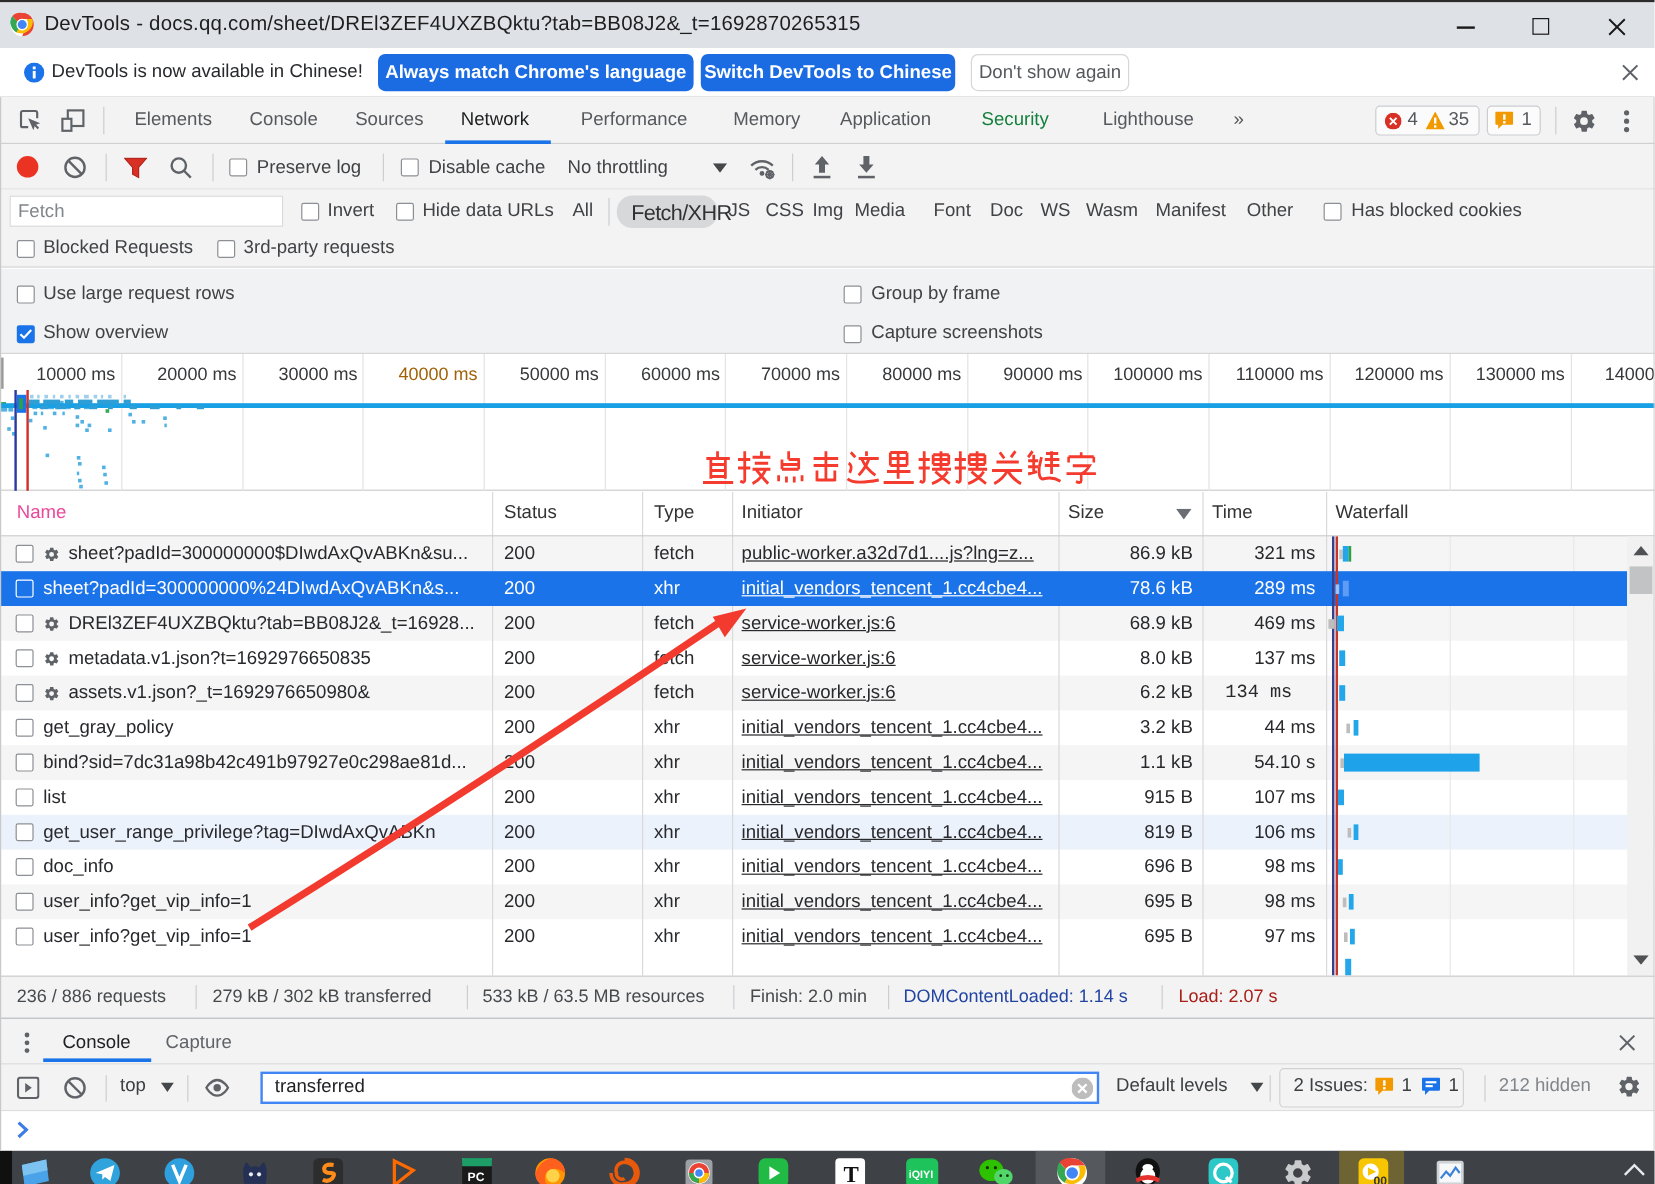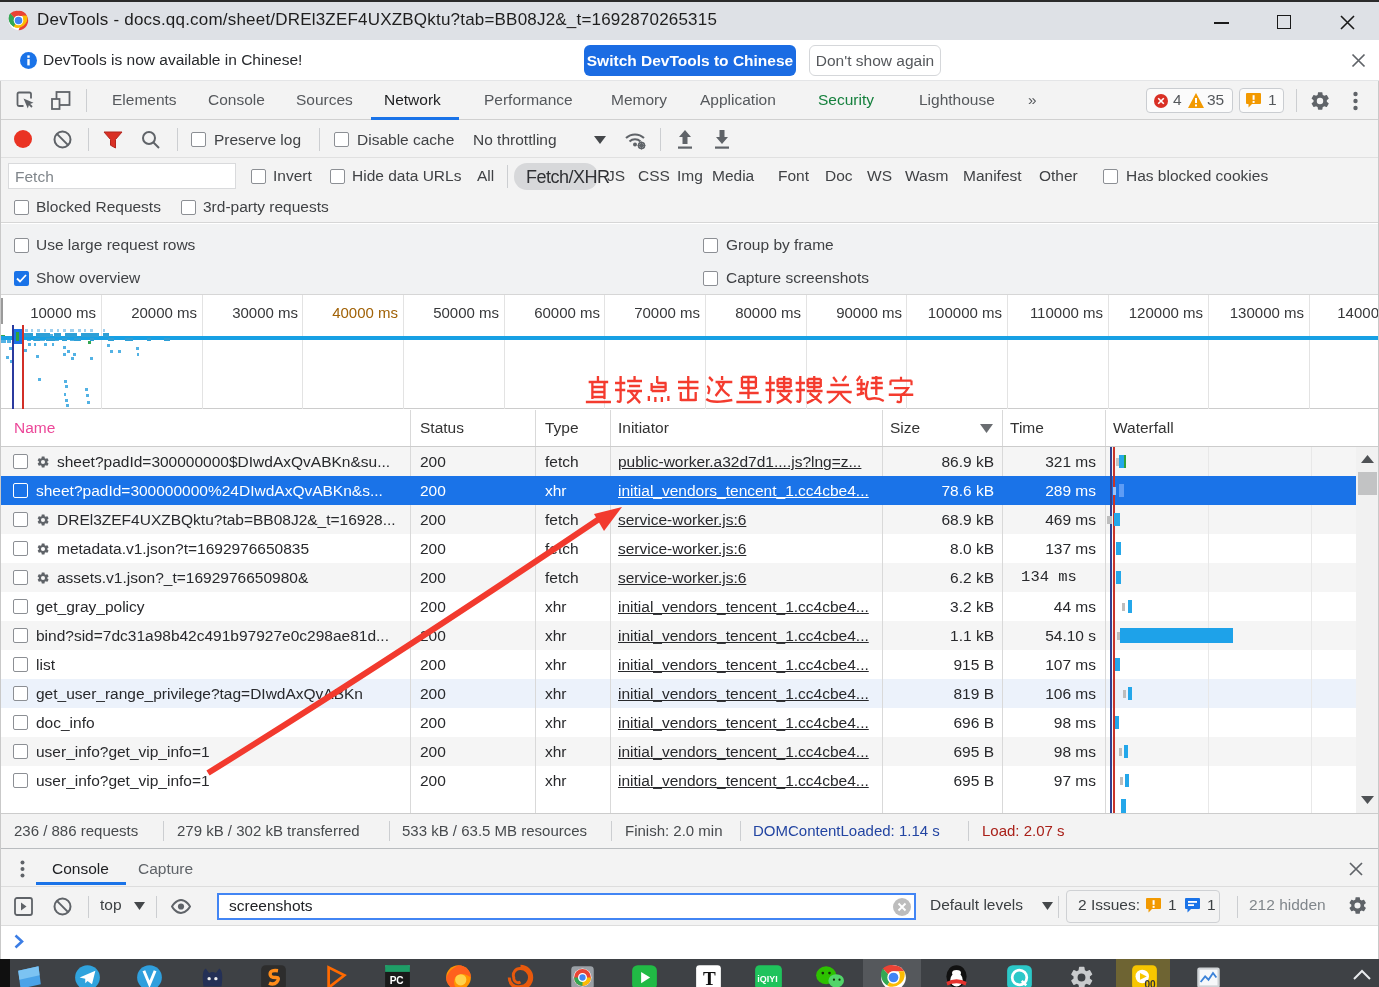--- a/index.html
+++ b/index.html
@@ -40,20 +40,21 @@
       </svg>
   </div>
 
   <div class="abs" style="left:0;top:40px;width:1379px;height:41px;background:#fff;border-bottom:1px solid #e4e5e7;">
     <svg class="abs" style="left:20px;top:12px;" width="17" height="17" viewBox="0 0 17 17">
       <circle cx="8.5" cy="8.5" r="8.5" fill="#1a73e8"></circle>
       <rect x="7.3" y="3.4" width="2.4" height="2.4" fill="#fff"></rect>
       <rect x="7.3" y="7.1" width="2.4" height="6.3" fill="#fff"></rect>
     </svg>
     <div class="abs" style="left:43px;top:11px;font-size:15.5px;color:#27292c;">DevTools is now available in Chinese!</div>
+    <div class="abs" style="left:315px;top:5px;width:263px;height:31px;background:#1b6ce3;border-radius:6px;color:#fff;font-size:15.5px;font-weight:bold;text-align:center;line-height:31px;">Always match Chrome's language</div>
     <div class="abs" style="left:584px;top:5px;width:212px;height:31px;background:#1b6ce3;border-radius:6px;color:#fff;font-size:15.5px;font-weight:bold;text-align:center;line-height:31px;">Switch DevTools to Chinese</div>
     <div class="abs" style="left:809px;top:5px;width:132px;height:31px;background:#fff;border:1px solid #d5d7da;border-radius:6px;color:#55585c;font-size:15.5px;text-align:center;line-height:29px;">Don't show again</div>
     <svg class="abs" style="left:1351px;top:13px;" width="15" height="15" viewBox="0 0 15 15">
         <path d="M1.5 1.5 L13.5 13.5 M13.5 1.5 L1.5 13.5" stroke="#5f6368" stroke-width="1.7"></path>
       </svg>
   </div>
 
   <div class="abs" style="left:0;top:81px;width:1379px;height:39px;background:#f3f3f3;border-bottom:1px solid #d0d0d0;">
 
     <svg class="abs" style="left:15px;top:9px;" width="21" height="21" viewBox="0 0 21 21">
@@ -524,21 +525,21 @@
       <div class="abs" style="left:100px;top:9px;font-size:15.5px;color:#3c4043;">top</div>
       <svg class="abs" style="left:134px;top:15px;" width="11" height="8" viewBox="0 0 11 8">
           <path d="M0 0 H11 L5.5 8 Z" fill="#44474a"></path>
         </svg>
       <div class="sep" style="left:156px;top:9px;height:22px;"></div>
       <svg class="abs" style="left:170px;top:10px;" width="22" height="19" viewBox="0 0 22 19">
           <path d="M11 3 C5.5 3 2 9.5 2 9.5 C2 9.5 5.5 16 11 16 C16.5 16 20 9.5 20 9.5 C20 9.5 16.5 3 11 3 Z" fill="none" stroke="#5f6368" stroke-width="1.9"></path>
           <circle cx="11" cy="9.5" r="3.1" fill="#5f6368"></circle>
         </svg>
       <div class="abs" style="left:217px;top:6px;width:699px;height:27px;background:#fff;border:2px solid #4285f4;"></div>
-      <div class="abs" style="left:229px;top:10px;font-size:15.5px;color:#202124;">screenshots</div>
+      <div class="abs" style="left:229px;top:10px;font-size:15.5px;color:#202124;">transferred</div>
       <svg class="abs" style="left:893px;top:11px;" width="18" height="18" viewBox="0 0 18 18">
           <circle cx="9" cy="9" r="9" fill="#bdbdbd"></circle>
           <path d="M5.5 5.5 L12.5 12.5 M12.5 5.5 L5.5 12.5" stroke="#fff" stroke-width="1.9"></path>
         </svg>
       <div class="abs" style="left:930px;top:9px;font-size:15.5px;color:#3c4043;">Default levels</div>
       <svg class="abs" style="left:1042px;top:15px;" width="11" height="8" viewBox="0 0 11 8">
           <path d="M0 0 H11 L5.5 8 Z" fill="#44474a"></path>
         </svg>
       <div class="sep" style="left:1058px;top:9px;height:22px;"></div>
       <div class="abs" style="left:1066px;top:3px;width:154px;height:33px;border:1px solid #cfd1d4;border-radius:4px;"></div>

